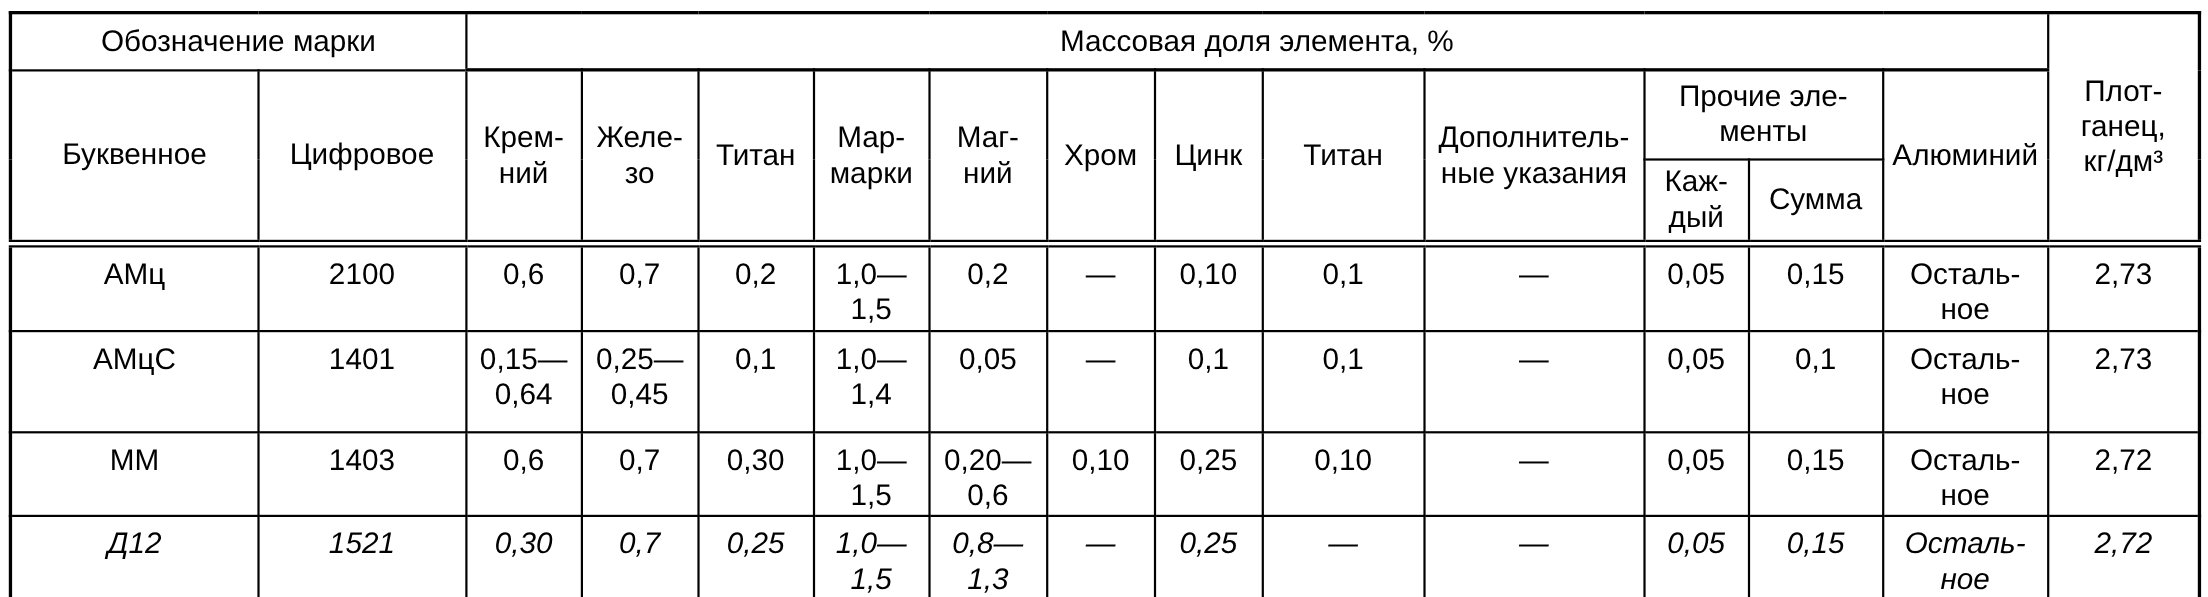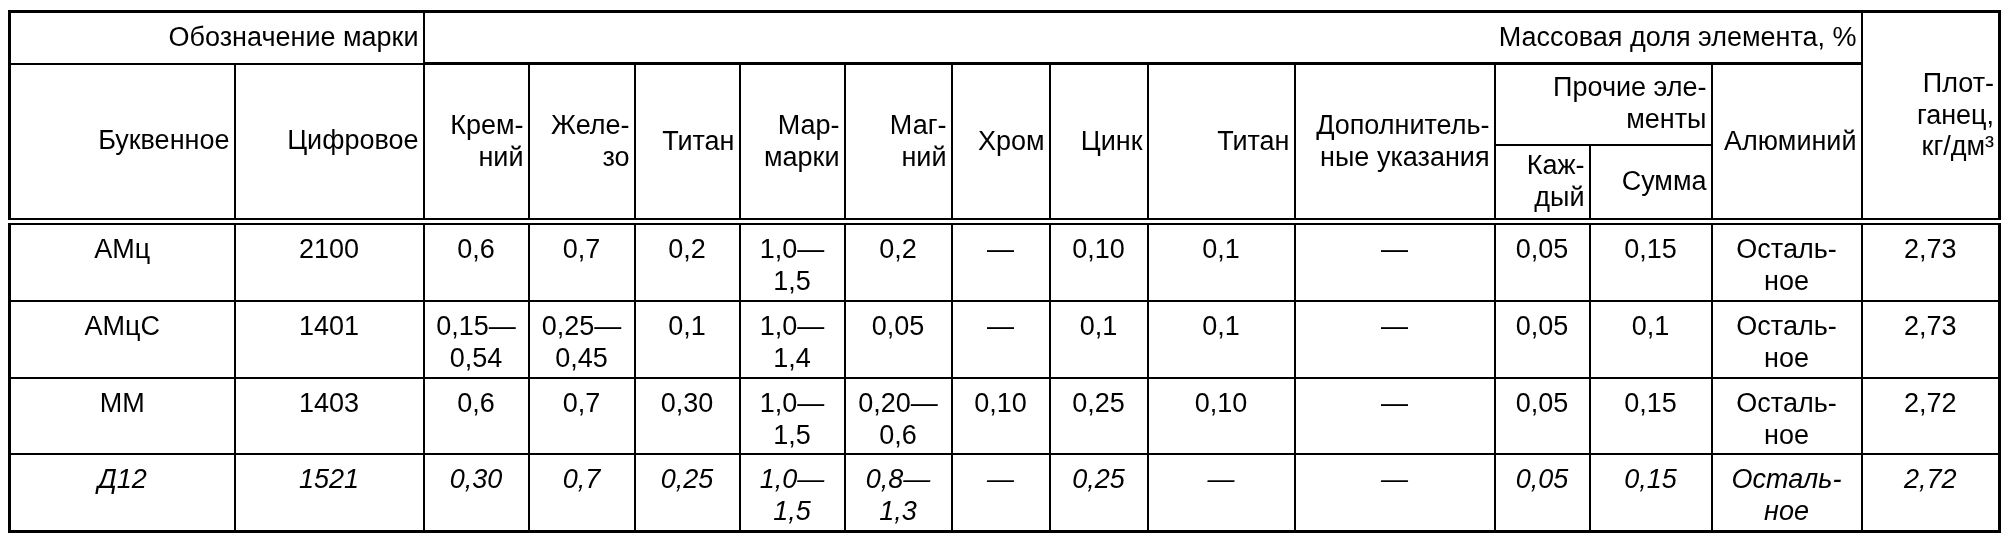--- a/index.html
+++ b/index.html
@@ -22,32 +22,32 @@
   th, td {
     border: 2px solid #000;
     font-weight: normal;
     text-align: center;
     white-space: pre-line;
     font-size: 27px;
     line-height: 1.18;
     padding: 2px 4px;
     overflow: hidden;
   }
-  thead th { vertical-align: middle; text-align: right; }
+  thead th { vertical-align: middle; }
   
   tbody tr:first-child td { border-top: 7px double #000; }
   tbody td {
     vertical-align: top;
     padding-top: 9px;
   }
   tr.h-row-a  { height: 52px; }
   tr.h-row-b  { height: 81px; }
   tr.h-row-c  { height: 77px; }
   tr.body-row-0 { height: 78px; }
-  tr.body-row-1 { height: 77px; }
+  tr.body-row-1 { height: 92px; }
   tr.body-row-2 { height: 75px; }
   tr.body-row-3 { height: 73px; font-style: italic; }
 </style>
 </head>
 <body>
 
 <table class="gost">
   <colgroup>
     <col style="width:225px">
       <col style="width:189px">
@@ -117,21 +117,21 @@
       <td>0,05</td>
       <td>0,15</td>
       <td>Осталь-
 ное</td>
       <td>2,73</td>
     </tr>
     <tr class="body-row-1">
       <td>АМцС</td>
       <td>1401</td>
       <td>0,15—
-0,54</td>
+0,64</td>
       <td>0,25—
 0,45</td>
       <td>0,1</td>
       <td>1,0—
 1,4</td>
       <td>0,05</td>
       <td>—</td>
       <td>0,1</td>
       <td>0,1</td>
       <td>—</td>

